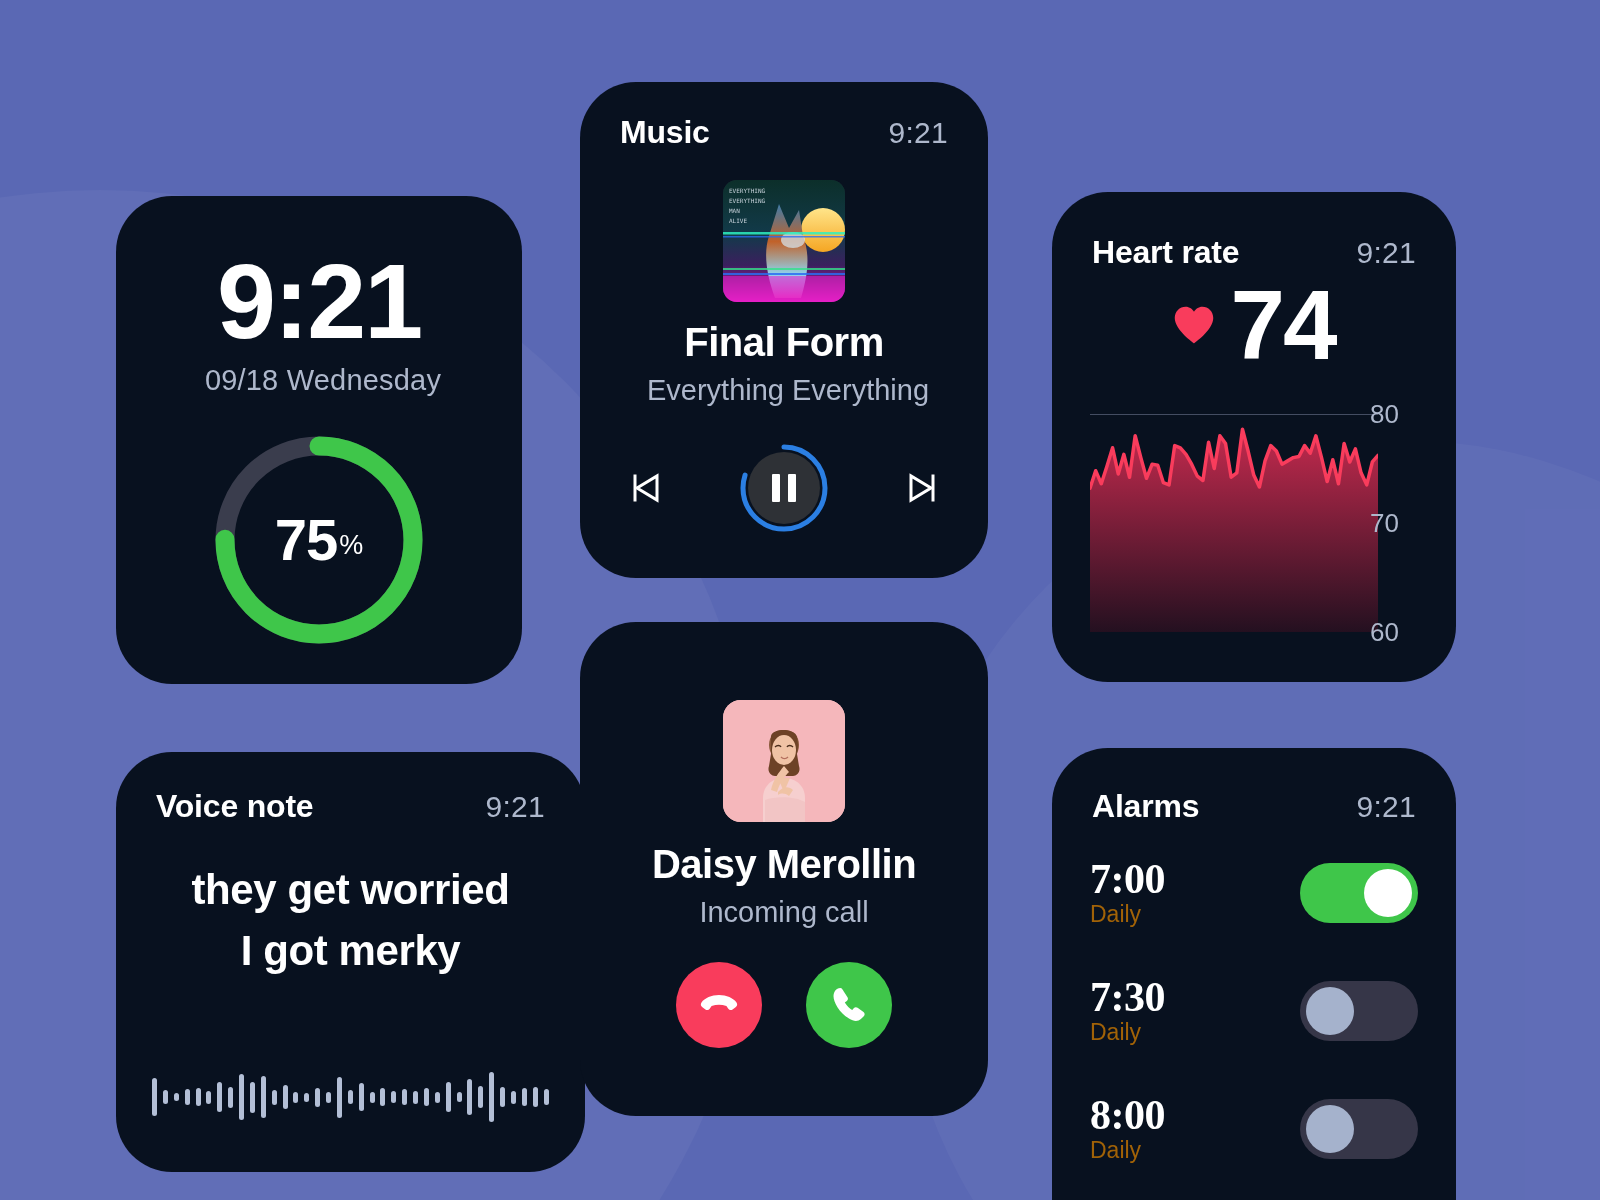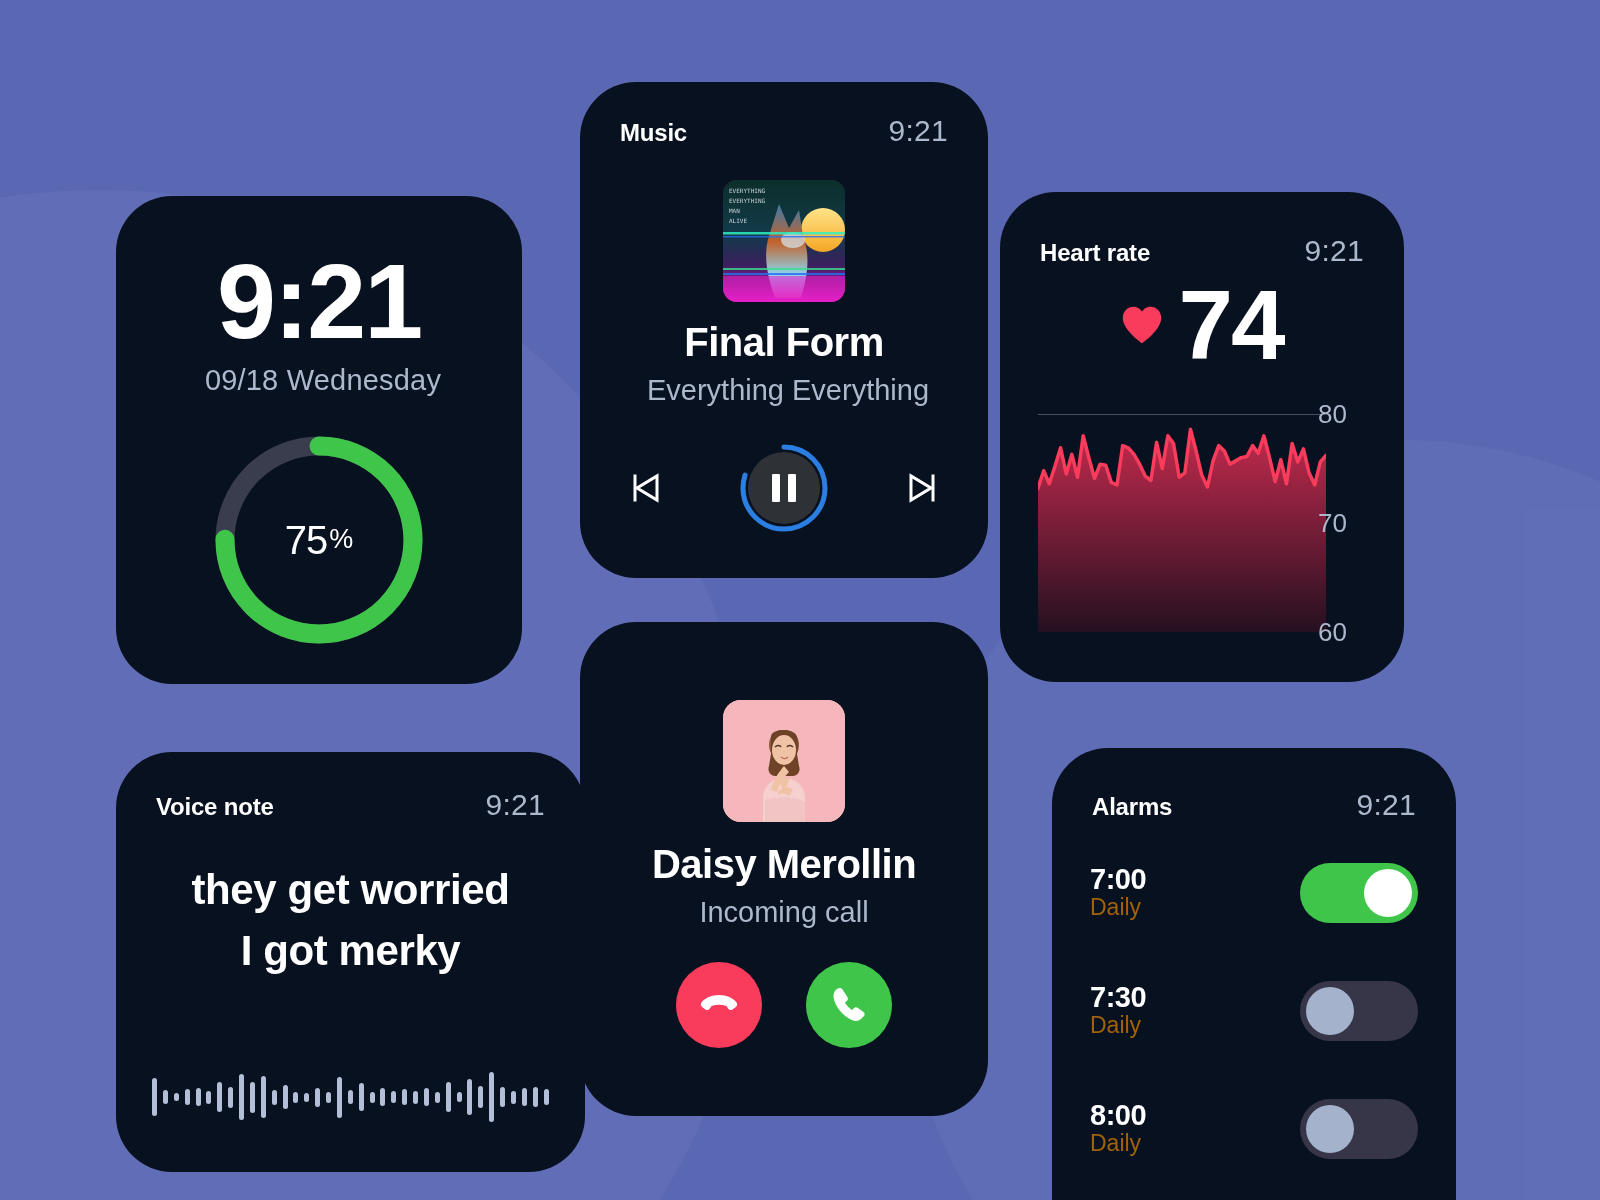--- a/index.html
+++ b/index.html
@@ -38,21 +38,21 @@
   }
   .card-head {
     position: absolute;
     left: 0; right: 0;
     display: flex;
     justify-content: space-between;
     align-items: baseline;
     padding: 0 40px;
   }
   .card-title {
-    font-size: 24px;
+    font-size: 32px;
     font-weight: bold;
     color: #ffffff;
     letter-spacing: -0.2px;
   }
   .card-time {
     font-size: 30px;
     font-weight: normal;
     color: #aeb8cc;
     letter-spacing: 0.3px;
   }
@@ -84,21 +84,21 @@
   }
   .ring-label {
     position: absolute;
     left: 0; right: 0; top: 50%;
     transform: translateY(-50%);
     text-align: center;
     color: #ffffff;
     line-height: 1;
   }
   .ring-label .num {
-    font-size: 40px; font-weight: normal; letter-spacing: -1px;
+    font-size: 58px; font-weight: bold; letter-spacing: -1px;
   }
   .ring-label .pct {
     font-size: 27px; font-weight: normal; vertical-align: super;
     margin-left: 2px;
   }
 
   
   #music-card { left: 580px; top: 82px; width: 408px; height: 496px; }
   .album-art {
     position: absolute;
@@ -142,21 +142,21 @@
     border-radius: 50%;
     background: #2e3136;
     display: flex; align-items: center; justify-content: center;
     gap: 8px;
   }
   .pause-bar {
     width: 8px; height: 28px; background: #ffffff; border-radius: 1px;
   }
 
   
-  #hr-card { left: 1000px; top: 192px; width: 404px; height: 490px; }
+  #hr-card { left: 1052px; top: 192px; width: 404px; height: 490px; }
   .hr-value-row {
     position: absolute; top: 84px; left: 0; right: 0;
     display: flex; align-items: center; justify-content: center;
     gap: 14px;
   }
   .hr-heart { width: 44px; height: 42px; }
   .hr-number {
     font-size: 98px; font-weight: bold; color: #ffffff;
     line-height: 1; letter-spacing: -2px;
   }
@@ -238,22 +238,22 @@
   #alarms-card { left: 1052px; top: 748px; width: 404px; height: 452px; border-radius: 56px 56px 0 0; }
   .alarm-list {
     position: absolute;
     top: 86px; left: 38px; right: 38px;
   }
   .alarm-row {
     display: flex; align-items: center; justify-content: space-between;
     height: 118px;
   }
   .alarm-time {
-    font-size: 29px; font-weight: bold; color: #ffffff;
-    line-height: 1.05; letter-spacing: -0.5px;
+    font-size: 42px; font-weight: bold; color: #ffffff;
+    line-height: 1.05; letter-spacing: -0.5px; font-family: Liberation Serif, serif;
   }
   .alarm-repeat {
     font-size: 23px; color: #a16207; line-height: 1.2;
   }
   .toggle {
     position: relative;
     width: 118px; height: 60px;
     border-radius: 30px;
     background: #363648;
     cursor: pointer;

